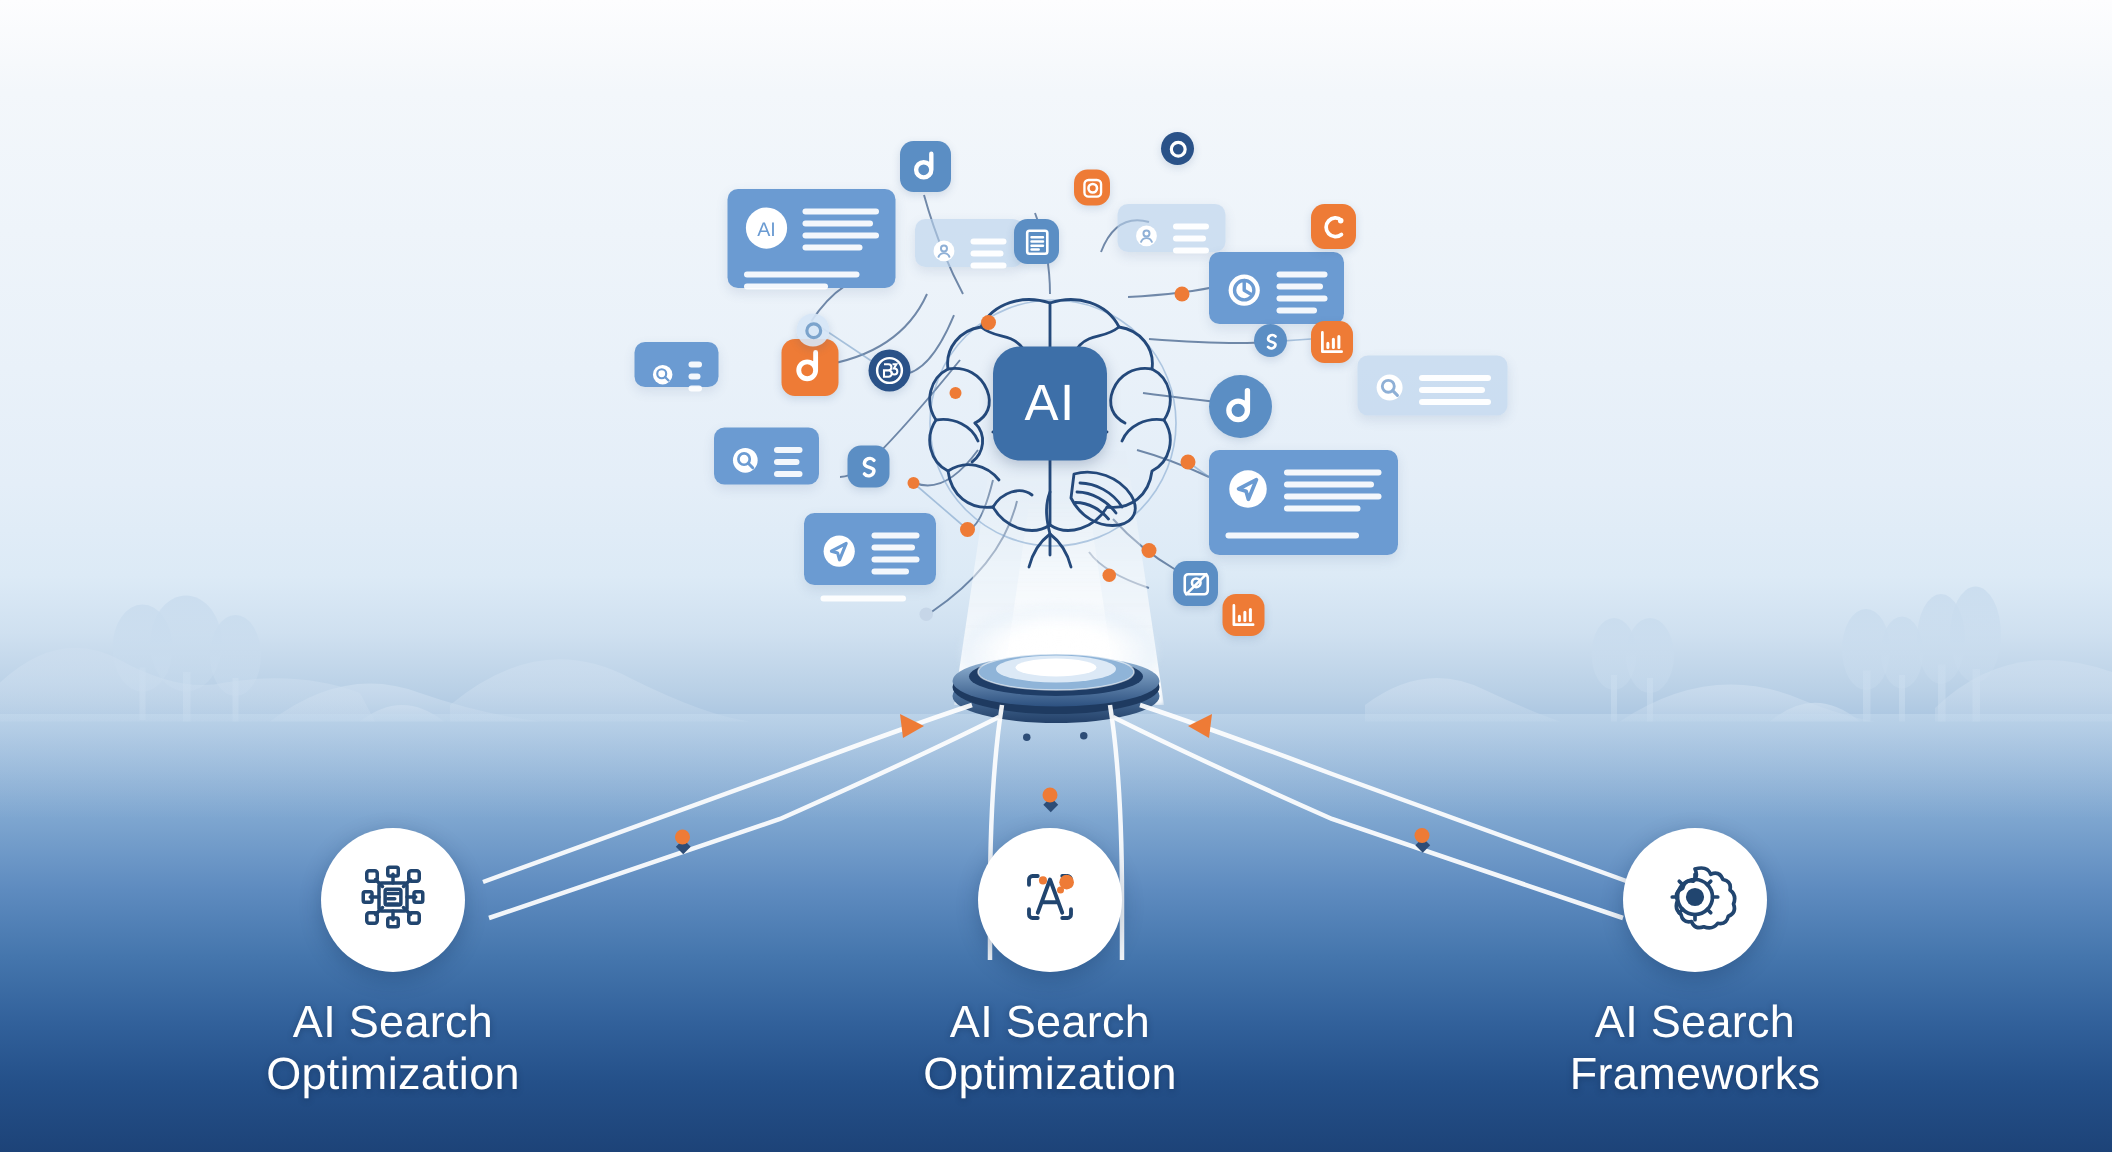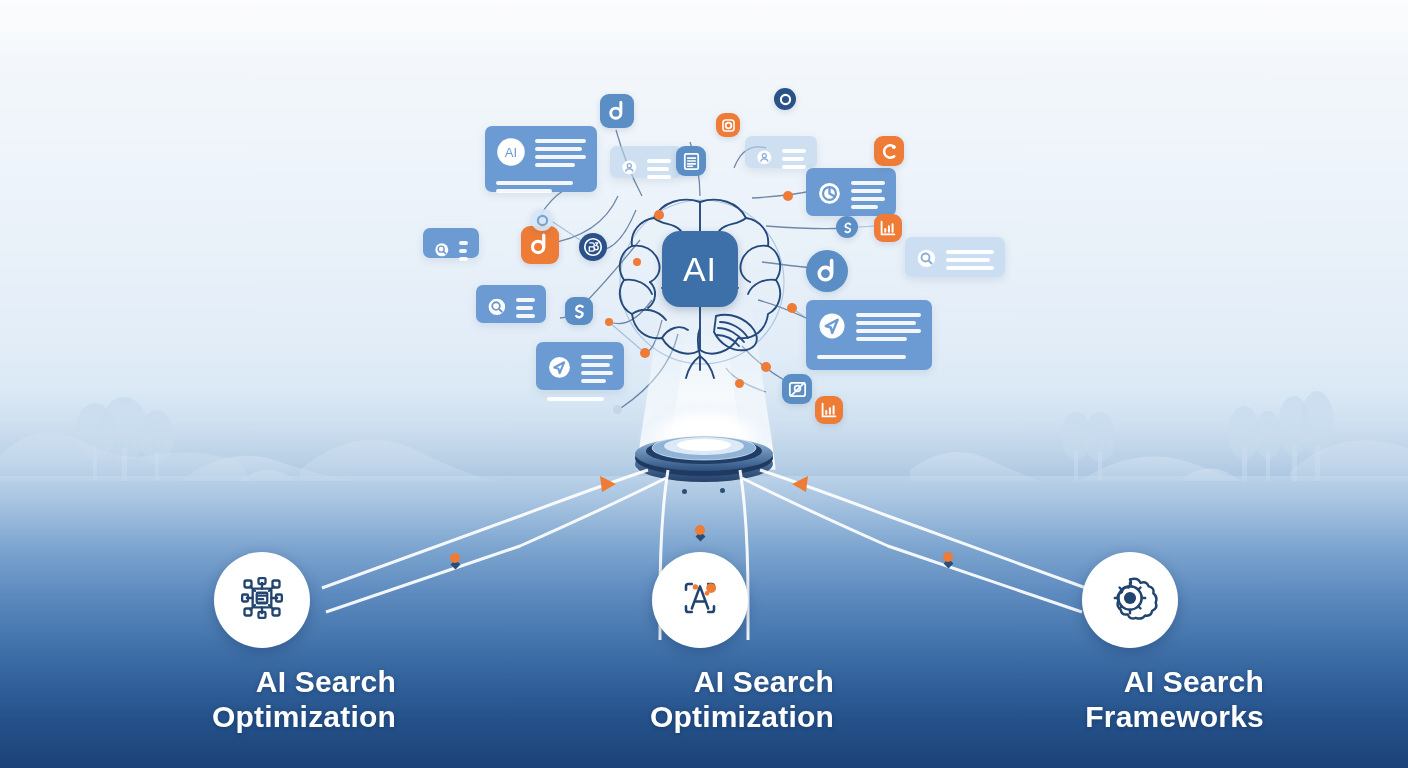--- a/index.html
+++ b/index.html
@@ -90,24 +90,23 @@
 
   
   .pillar{position:absolute;width:268px;text-align:center;}
   .pillar .circ{
     width:96px;height:96px;border-radius:50%;background:#ffffff;
     margin:0 auto;display:flex;align-items:center;justify-content:center;
     box-shadow:0 4px 14px rgba(12,40,80,0.28);
   }
   .pillar .lbl{
     margin-top:16px;color:#ffffff;font-size:30px;line-height:1.18;
-    font-weight:700;letter-spacing:0.2px;
+    font-weight:400;letter-spacing:0.2px;
     text-shadow:0 1px 4px rgba(10,30,60,0.35);
     white-space:pre-line;
-    text-align:right;
   }
   .links{position:absolute;left:0;top:0;width:1408px;height:768px;pointer-events:none;}
   .netlayer{position:absolute;left:0;top:0;width:1408px;height:768px;pointer-events:none;}
 </style>
 </head>
 <body>
 
 <div id="stage">
 
   <div class="land">

